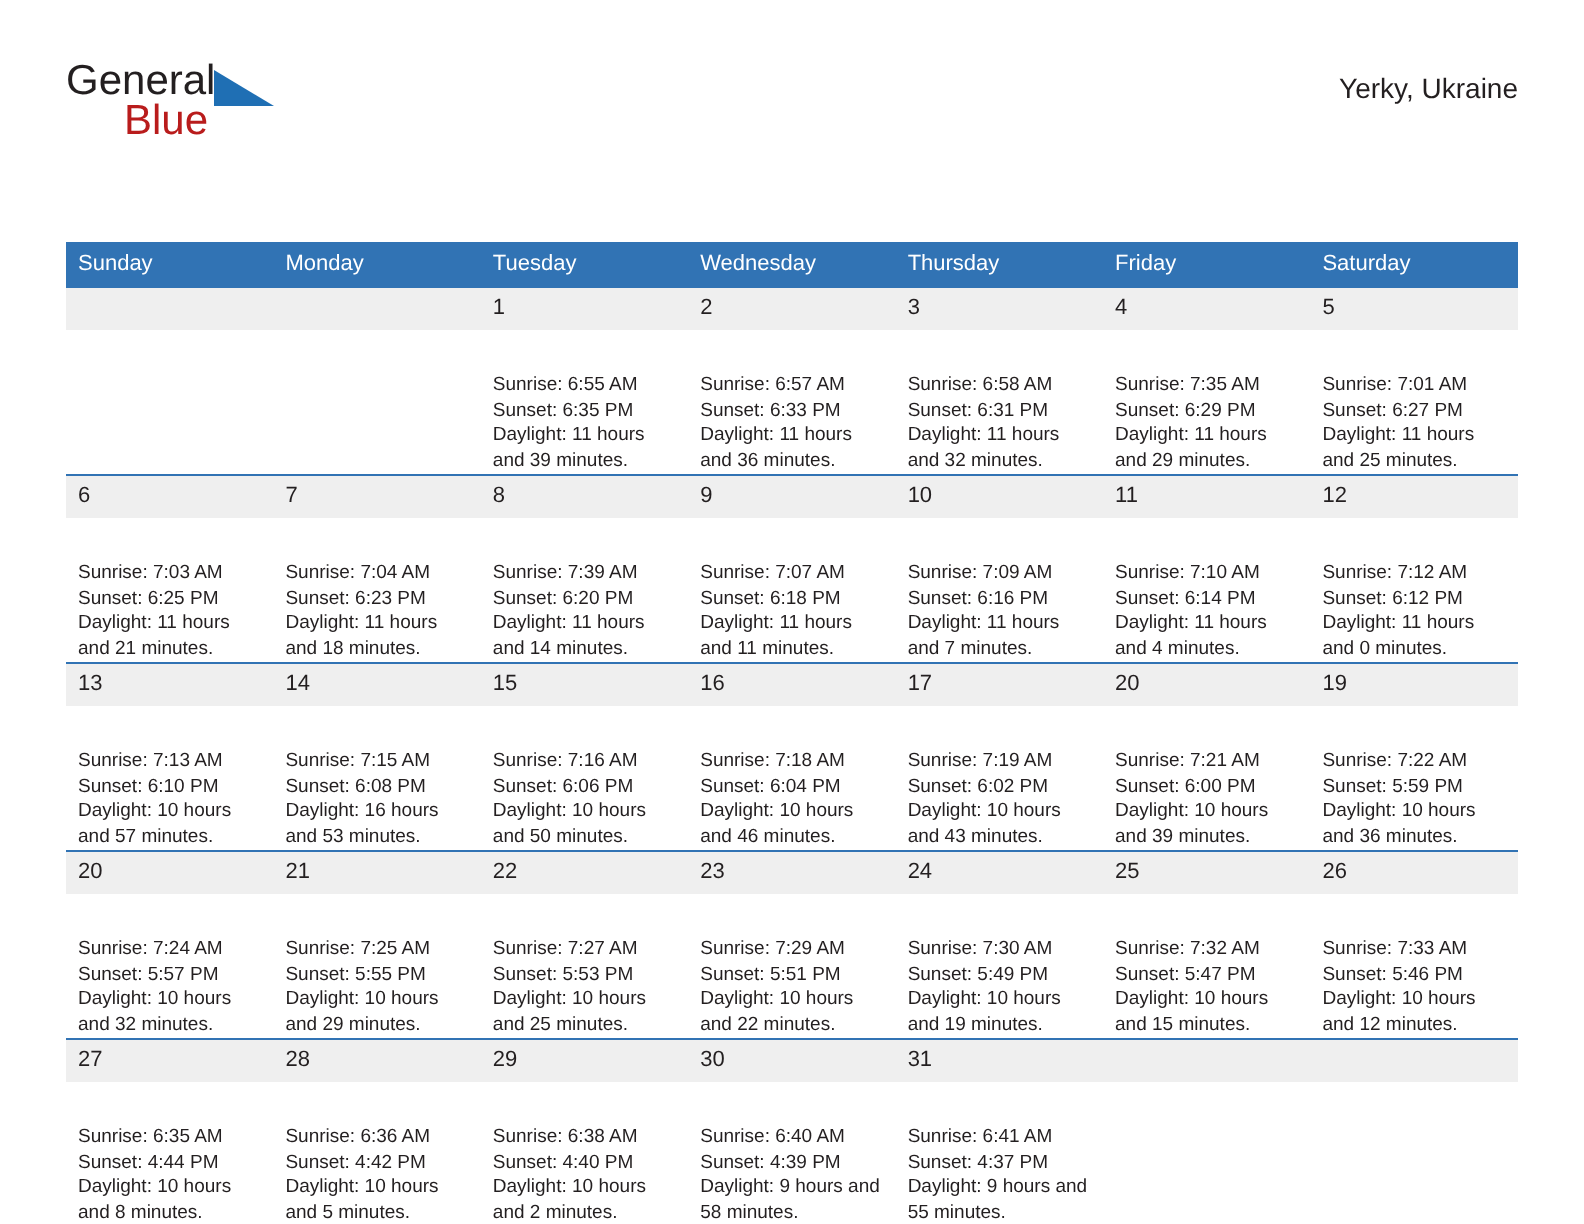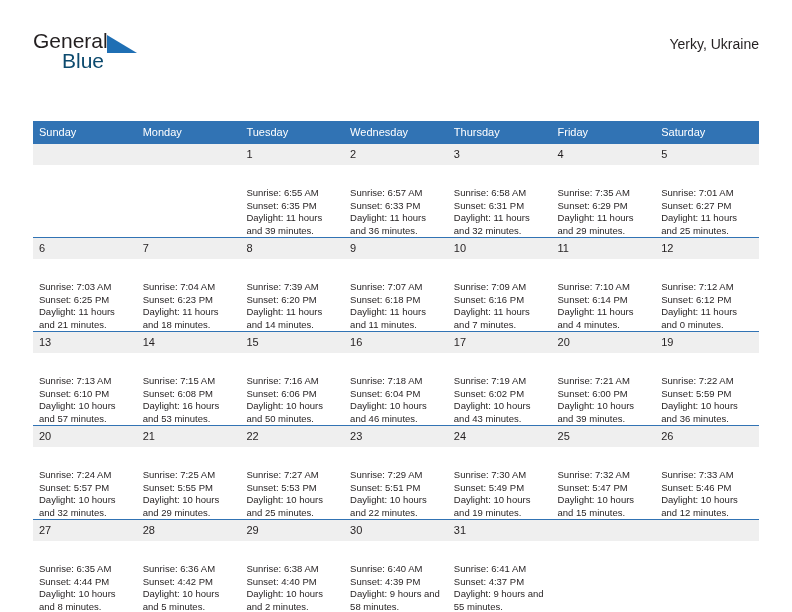--- a/index.html
+++ b/index.html
@@ -45,21 +45,21 @@
     font-size: 21px;
     color: #231f20;
     letter-spacing: 0px;
     line-height: 22px;
   }
   .logo-blue {
     position: absolute;
     left: 29px;
     top: 20px;
     font-size: 21px;
-    color: #0c4a6e;
+    color: #b91c1c;
     line-height: 22px;
   }
   .logo-mark {
     position: absolute;
     left: 72px;
     top: 3px;
     width: 36px;
     height: 36px;
   }
 

